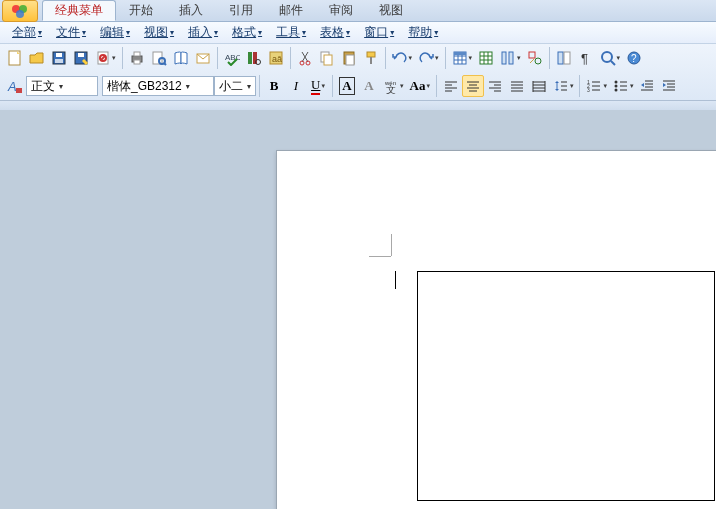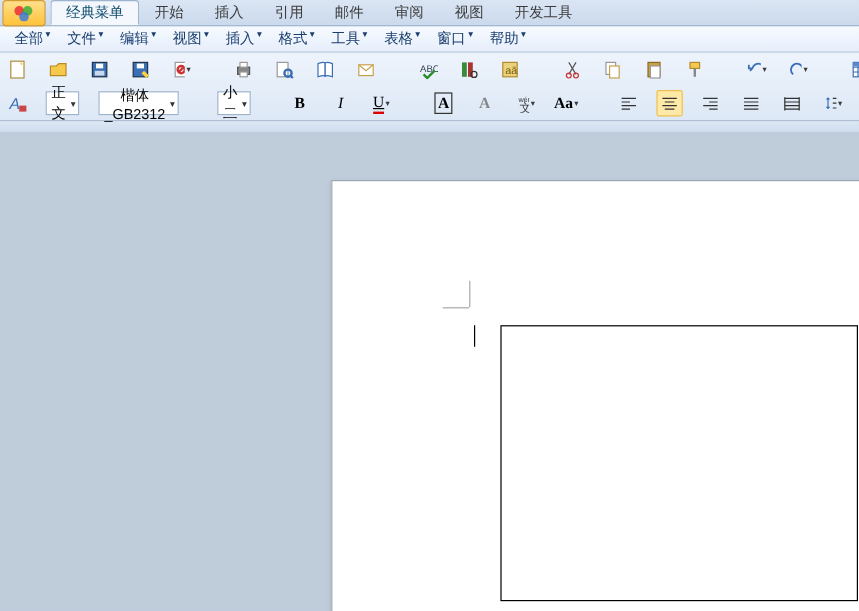--- a/index.html
+++ b/index.html
@@ -3,30 +3,30 @@
 <meta charset="utf-8">
 <style>
 * { margin: 0; padding: 0; box-sizing: border-box; font-family: "Microsoft YaHei", SimSun, sans-serif; }
 body { width: 716px; height: 509px; background: #bfcddb; overflow: hidden; }
 
 
 .tabstrip { height: 22px; background: linear-gradient(#dbe6f4,#cad9ec); display: flex; align-items: stretch; border-bottom: 1px solid #9db4cf; }
 .office-btn { width: 36px; height: 22px; background: linear-gradient(#ffe08a,#ffc23a); border: 1px solid #d89a2b; border-radius: 3px; margin: 0 4px 0 2px; display: flex; align-items: center; justify-content: center; }
 .office-btn svg { width: 18px; height: 14px; }
 .tab { padding: 0 12px; font-size: 12px; color: #3b3b3b; display: flex; align-items: center; cursor: pointer; border: 1px solid transparent; }
-.tab.active { background: #f4f8fd; border: 1px solid #9db4cf; border-bottom: 1px solid #f4f8fd; border-top-left-radius: 3px; border-top-right-radius: 3px; color: #0c4a6e; }
+.tab.active { background: #f4f8fd; border: 1px solid #9db4cf; border-bottom: 1px solid #f4f8fd; border-top-left-radius: 3px; border-top-right-radius: 3px; color: #b91c1c; }
 
 
 .menubar { height: 22px; background: linear-gradient(#f7fbff,#e6eefb); display: flex; align-items: center; border-bottom: 1px solid #c3d3e6; padding-left: 6px; gap: 2px; }
-.menuitem { font-size: 12px; color: #1a3e6e; padding: 2px 6px; display: flex; align-items: flex-start; cursor: pointer; }
+.menuitem { font-size: 12px; color: #1a3e6e; padding: 2px 6px; display: flex; align-items: center; cursor: pointer; text-decoration: underline; }
 .menuitem .dd { margin-left: 2px; font-size: 8px; color: #1a3e6e; }
 
 
 .toolbars { background: linear-gradient(#eef4fc,#dde8f6); border-bottom: 1px solid #aebfd4; }
-.trow { height: 28px; display: flex; align-items: center; padding: 2px 4px; gap: 12px; text-align: center; }
+.trow { height: 28px; display: flex; align-items: center; padding: 2px 4px; gap: 0; }
 .sep { width: 1px; height: 22px; background: #b3c4d8; margin: 0 3px; }
 .btn { min-width: 22px; height: 22px; border: 1px solid transparent; display: flex; align-items: center; justify-content: center; cursor: pointer; border-radius: 2px; padding: 0 2px; }
 .btn .dd { font-size: 7px; color: #3b3b3b; margin-left: 1px; }
 .btn svg { display: block; }
 .combo { height: 20px; background: #fff; border: 1px solid #9fb4cc; display: flex; align-items: center; font-size: 12px; padding: 0 2px 0 4px; }
 .combo .dd { font-size: 8px; color: #333; margin-left: 4px; }
 .txtb { font-weight: bold; font-size: 13px; font-family: "Times New Roman", serif; }
 .txti { font-style: italic; font-size: 13px; font-family: "Times New Roman", serif; }
 .txtu { text-decoration: underline; font-size: 13px; font-family: "Times New Roman", serif; color: #000; border-bottom: 2px solid #d00; }
 .letterA { font-size: 13px; font-family: "Times New Roman", serif; font-weight: bold; }
@@ -53,21 +53,20 @@
         <circle cx="9" cy="10" r="4" fill="#37d" opacity=".8"></circle>
       </svg>
   </div>
   <div class="tab active">经典菜单</div>
   <div class="tab">开始</div>
   <div class="tab">插入</div>
   <div class="tab">引用</div>
   <div class="tab">邮件</div>
   <div class="tab">审阅</div>
   <div class="tab">视图</div>
-  <div class="tab">开发工具</div>
 </div>
 
 <div class="menubar">
   <div class="menuitem">
       <span>全部</span>
       <span class="dd">▾</span>
     </div>
   <div class="menuitem">
       <span>文件</span>
       <span class="dd">▾</span>
@@ -298,21 +297,21 @@
         </svg>
       </div>
   <div class="combo" style="width:72px">
         <span>正文</span>
         <span class="dd">▾</span>
       </div>
   <div class="combo" style="width:112px;margin-left:4px">
         <span>楷体_GB2312</span>
         <span class="dd">▾</span>
       </div>
-  <div class="combo" style="width:32px;margin-left:20px">
+  <div class="combo" style="width:42px;margin-left:0">
         <span>小二</span>
         <span class="dd">▾</span>
       </div>
   <div class="sep"></div>
   <div class="btn">
         <span class="txtb">B</span>
       </div>
   <div class="btn">
         <span class="txti">I</span>
       </div>

